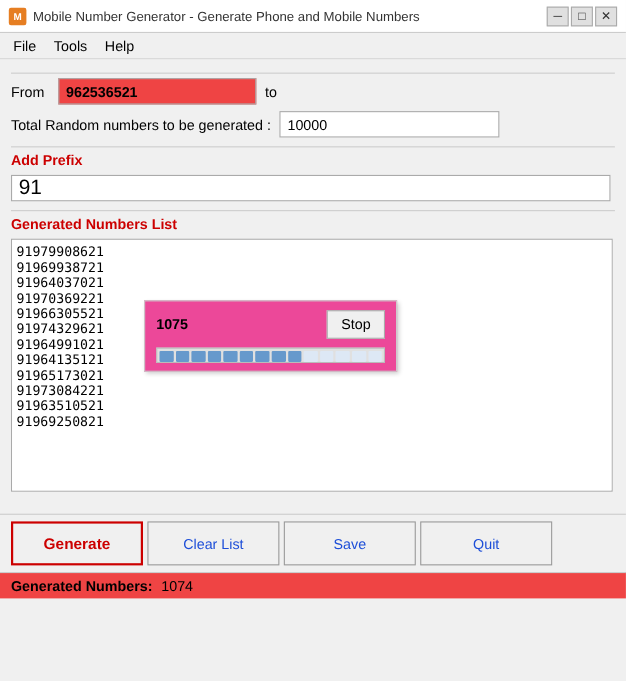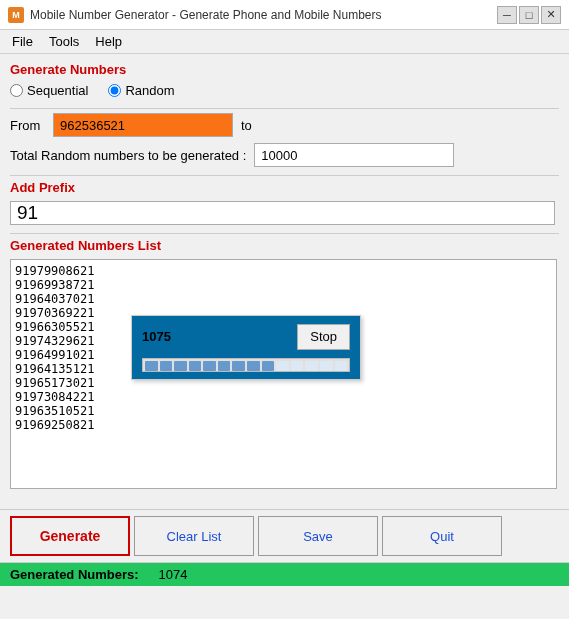--- a/index.html
+++ b/index.html
@@ -93,25 +93,26 @@
     .range-section { margin-bottom: 8px; }
     .range-row {
       display: flex;
       align-items: center;
       gap: 8px;
       margin-bottom: 6px;
     }
     .range-label { font-size: 13px; min-width: 35px; }
     .range-input {
       border: 1px solid #aaa;
-      background: #f97316;
+      background: #ef4444;
       padding: 3px 6px;
       font-size: 13px;
       height: 24px;
       width: 180px;
+      font-weight: bold;
     }
     .total-row {
       display: flex;
       align-items: center;
       gap: 8px;
       margin-bottom: 8px;
     }
     .total-label { font-size: 13px; }
     .total-input {
       border: 1px solid #aaa;
@@ -151,21 +152,21 @@
       resize: none;
       outline: none;
       color: #000;
     }
     .progress-overlay {
       position: absolute;
       top: 55px;
       left: 120px;
       width: 230px;
       height: 65px;
-      background: #0369a1;
+      background: #ec4899;
       border: 1px solid #ccc;
       display: flex;
       flex-direction: column;
       align-items: center;
       justify-content: center;
       gap: 8px;
       box-shadow: 2px 2px 4px rgba(0,0,0,0.2);
     }
     .progress-top {
       display: flex;
@@ -236,23 +237,23 @@
       font-size: 13px;
       padding: 8px 20px;
       cursor: pointer;
       height: 40px;
       min-width: 120px;
     }
     .status-bar {
       display: flex;
       align-items: center;
       padding: 4px 10px;
-      background: #22c55e;
+      background: #ef4444;
       border-top: 1px solid #ccc;
-      gap: 20px;
+      gap: 8px;
       text-align: center;
     }
     .status-label { font-weight: bold; font-size: 13px; }
     .status-value { font-size: 13px; }
     .divider {
       border: none;
       border-top: 1px solid #ccc;
       margin: 4px 0;
     }
   </style>
@@ -272,33 +273,20 @@
 </div>
 
 <div class="menu-bar">
   <span class="menu-item">File</span>
   <span class="menu-item">Tools</span>
   <span class="menu-item">Help</span>
 </div>
 
 <div class="main-content">
 
-  <div>
-    <div class="section-title">Generate Numbers</div>
-    <div class="radio-group">
-      <label class="radio-label">
-        <input type="radio" name="gentype" style="">
-        <span>Sequential</span>
-      </label>
-      <label class="radio-label">
-        <input type="radio" name="gentype" checked="" style="">
-        <span>Random</span>
-      </label>
-    </div>
-  </div>
 
   <hr class="divider">
 
   <div class="range-section">
     <div class="range-row">
       <span class="range-label">From</span>
       <input class="range-input" type="text" value="962536521" style="">
       <span class="range-label">to</span>
     </div>
     <div class="total-row">

